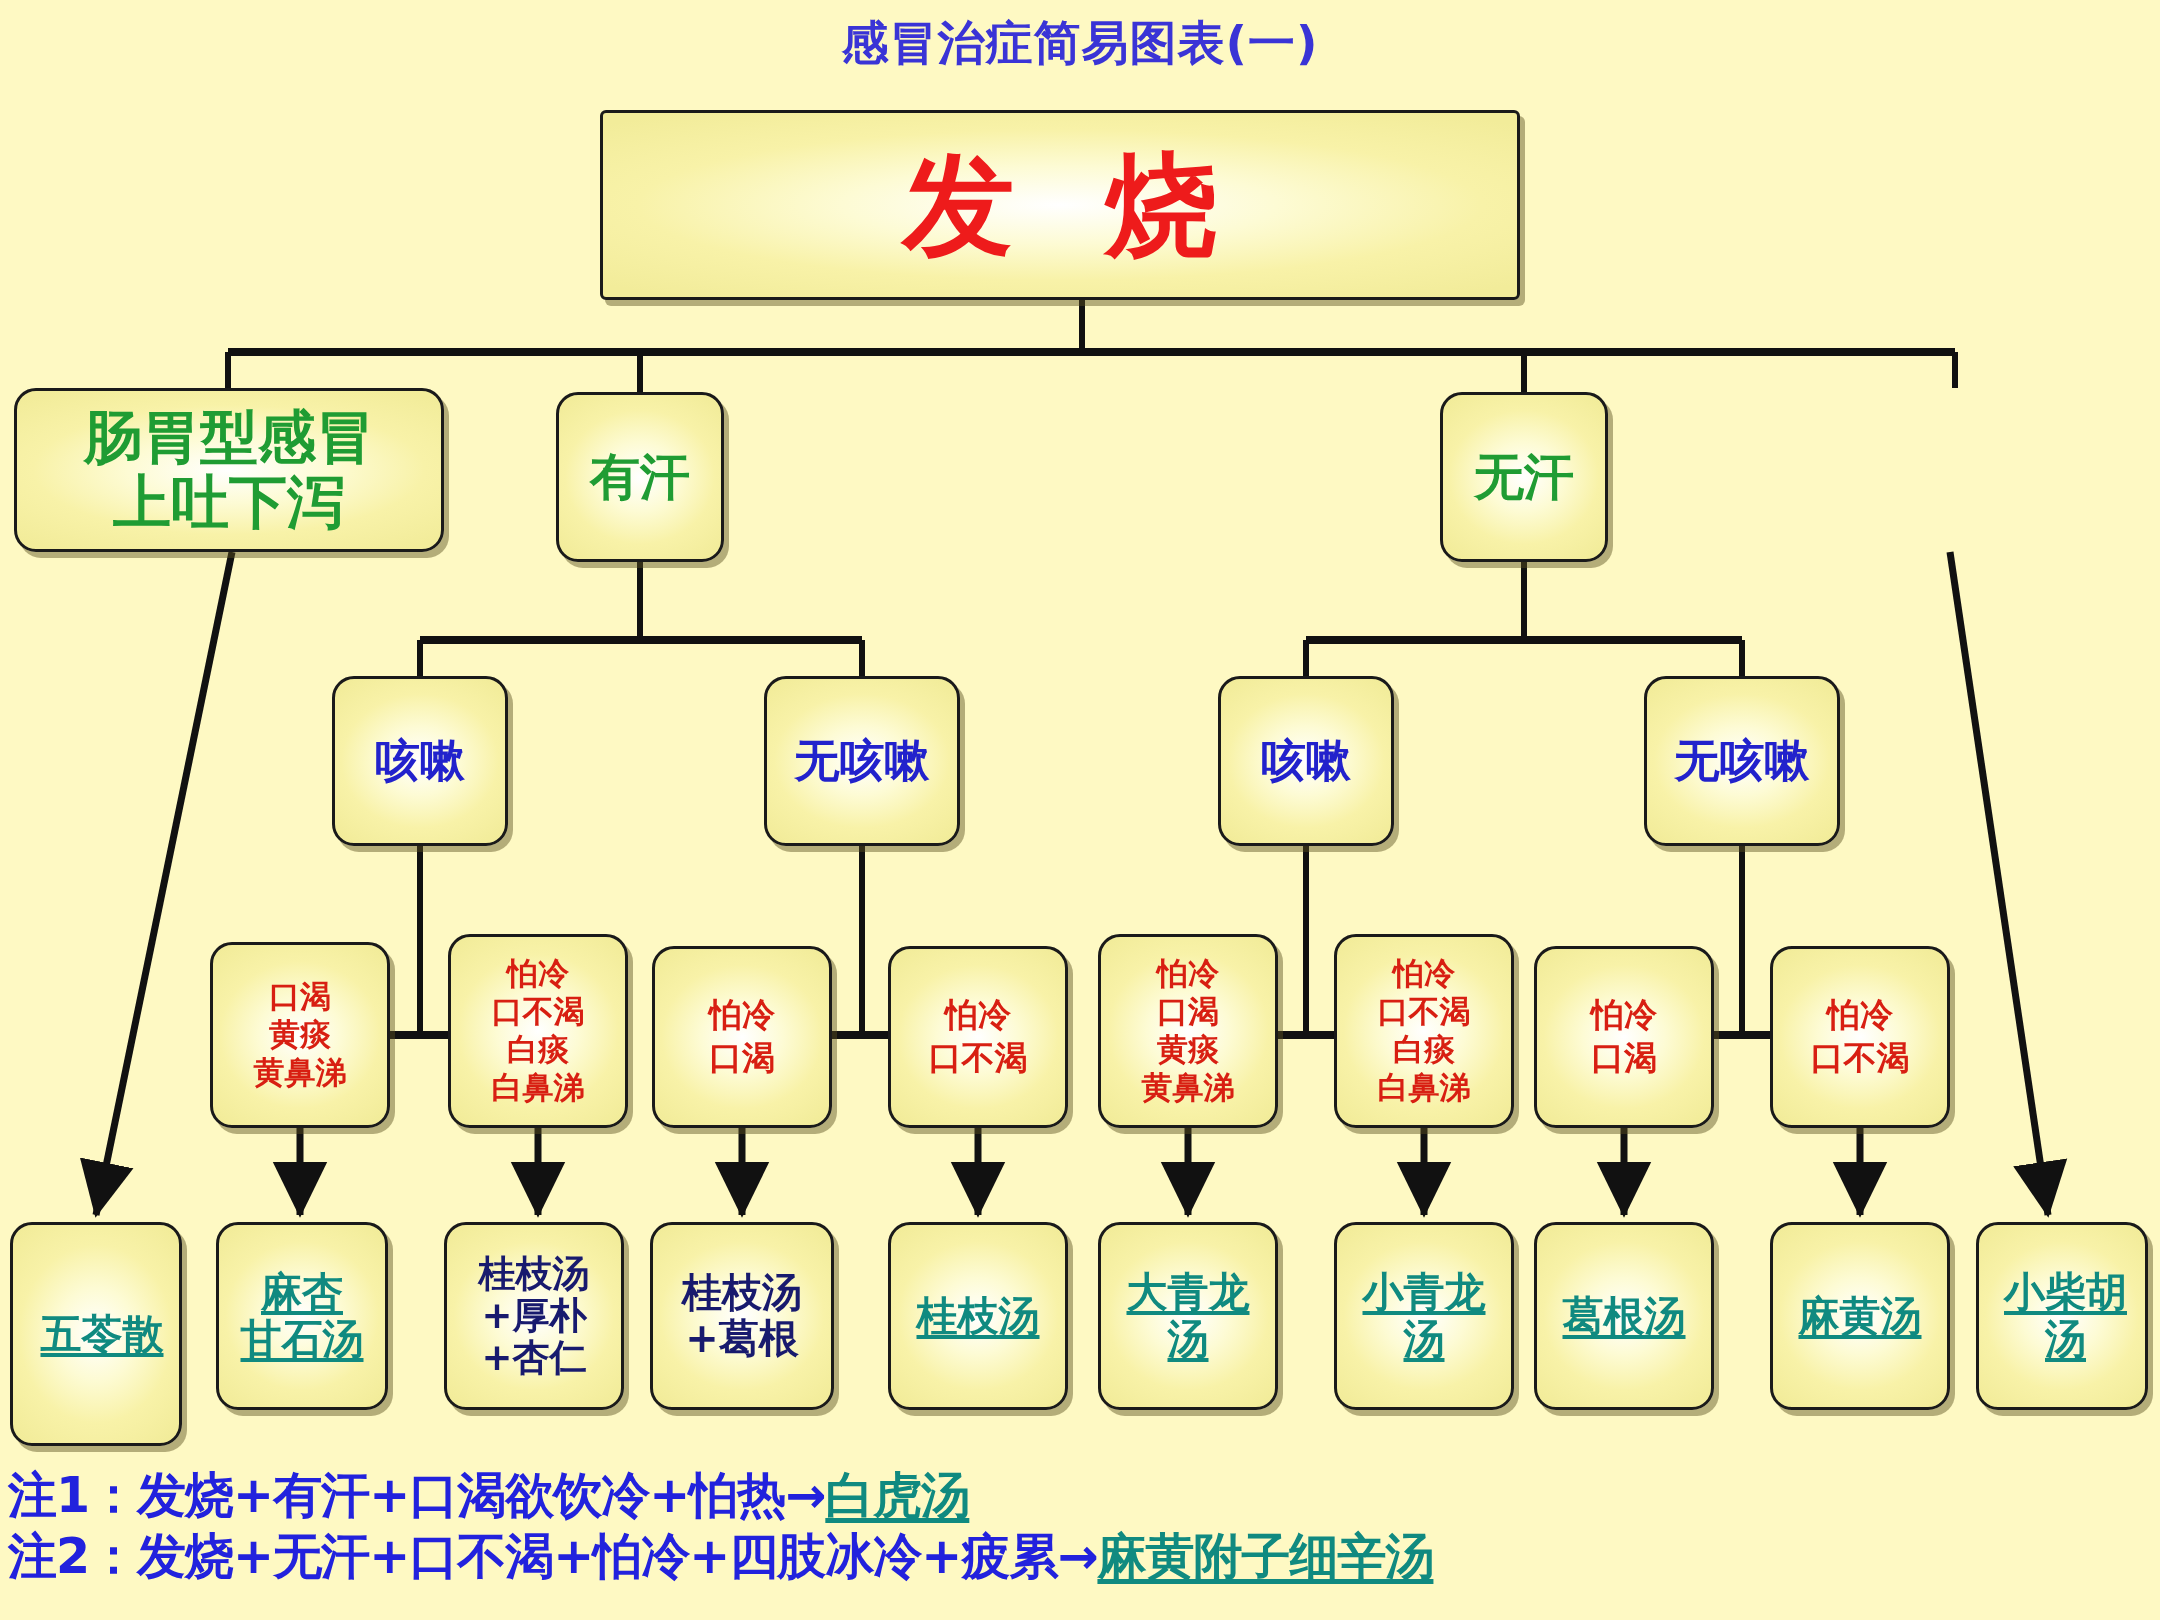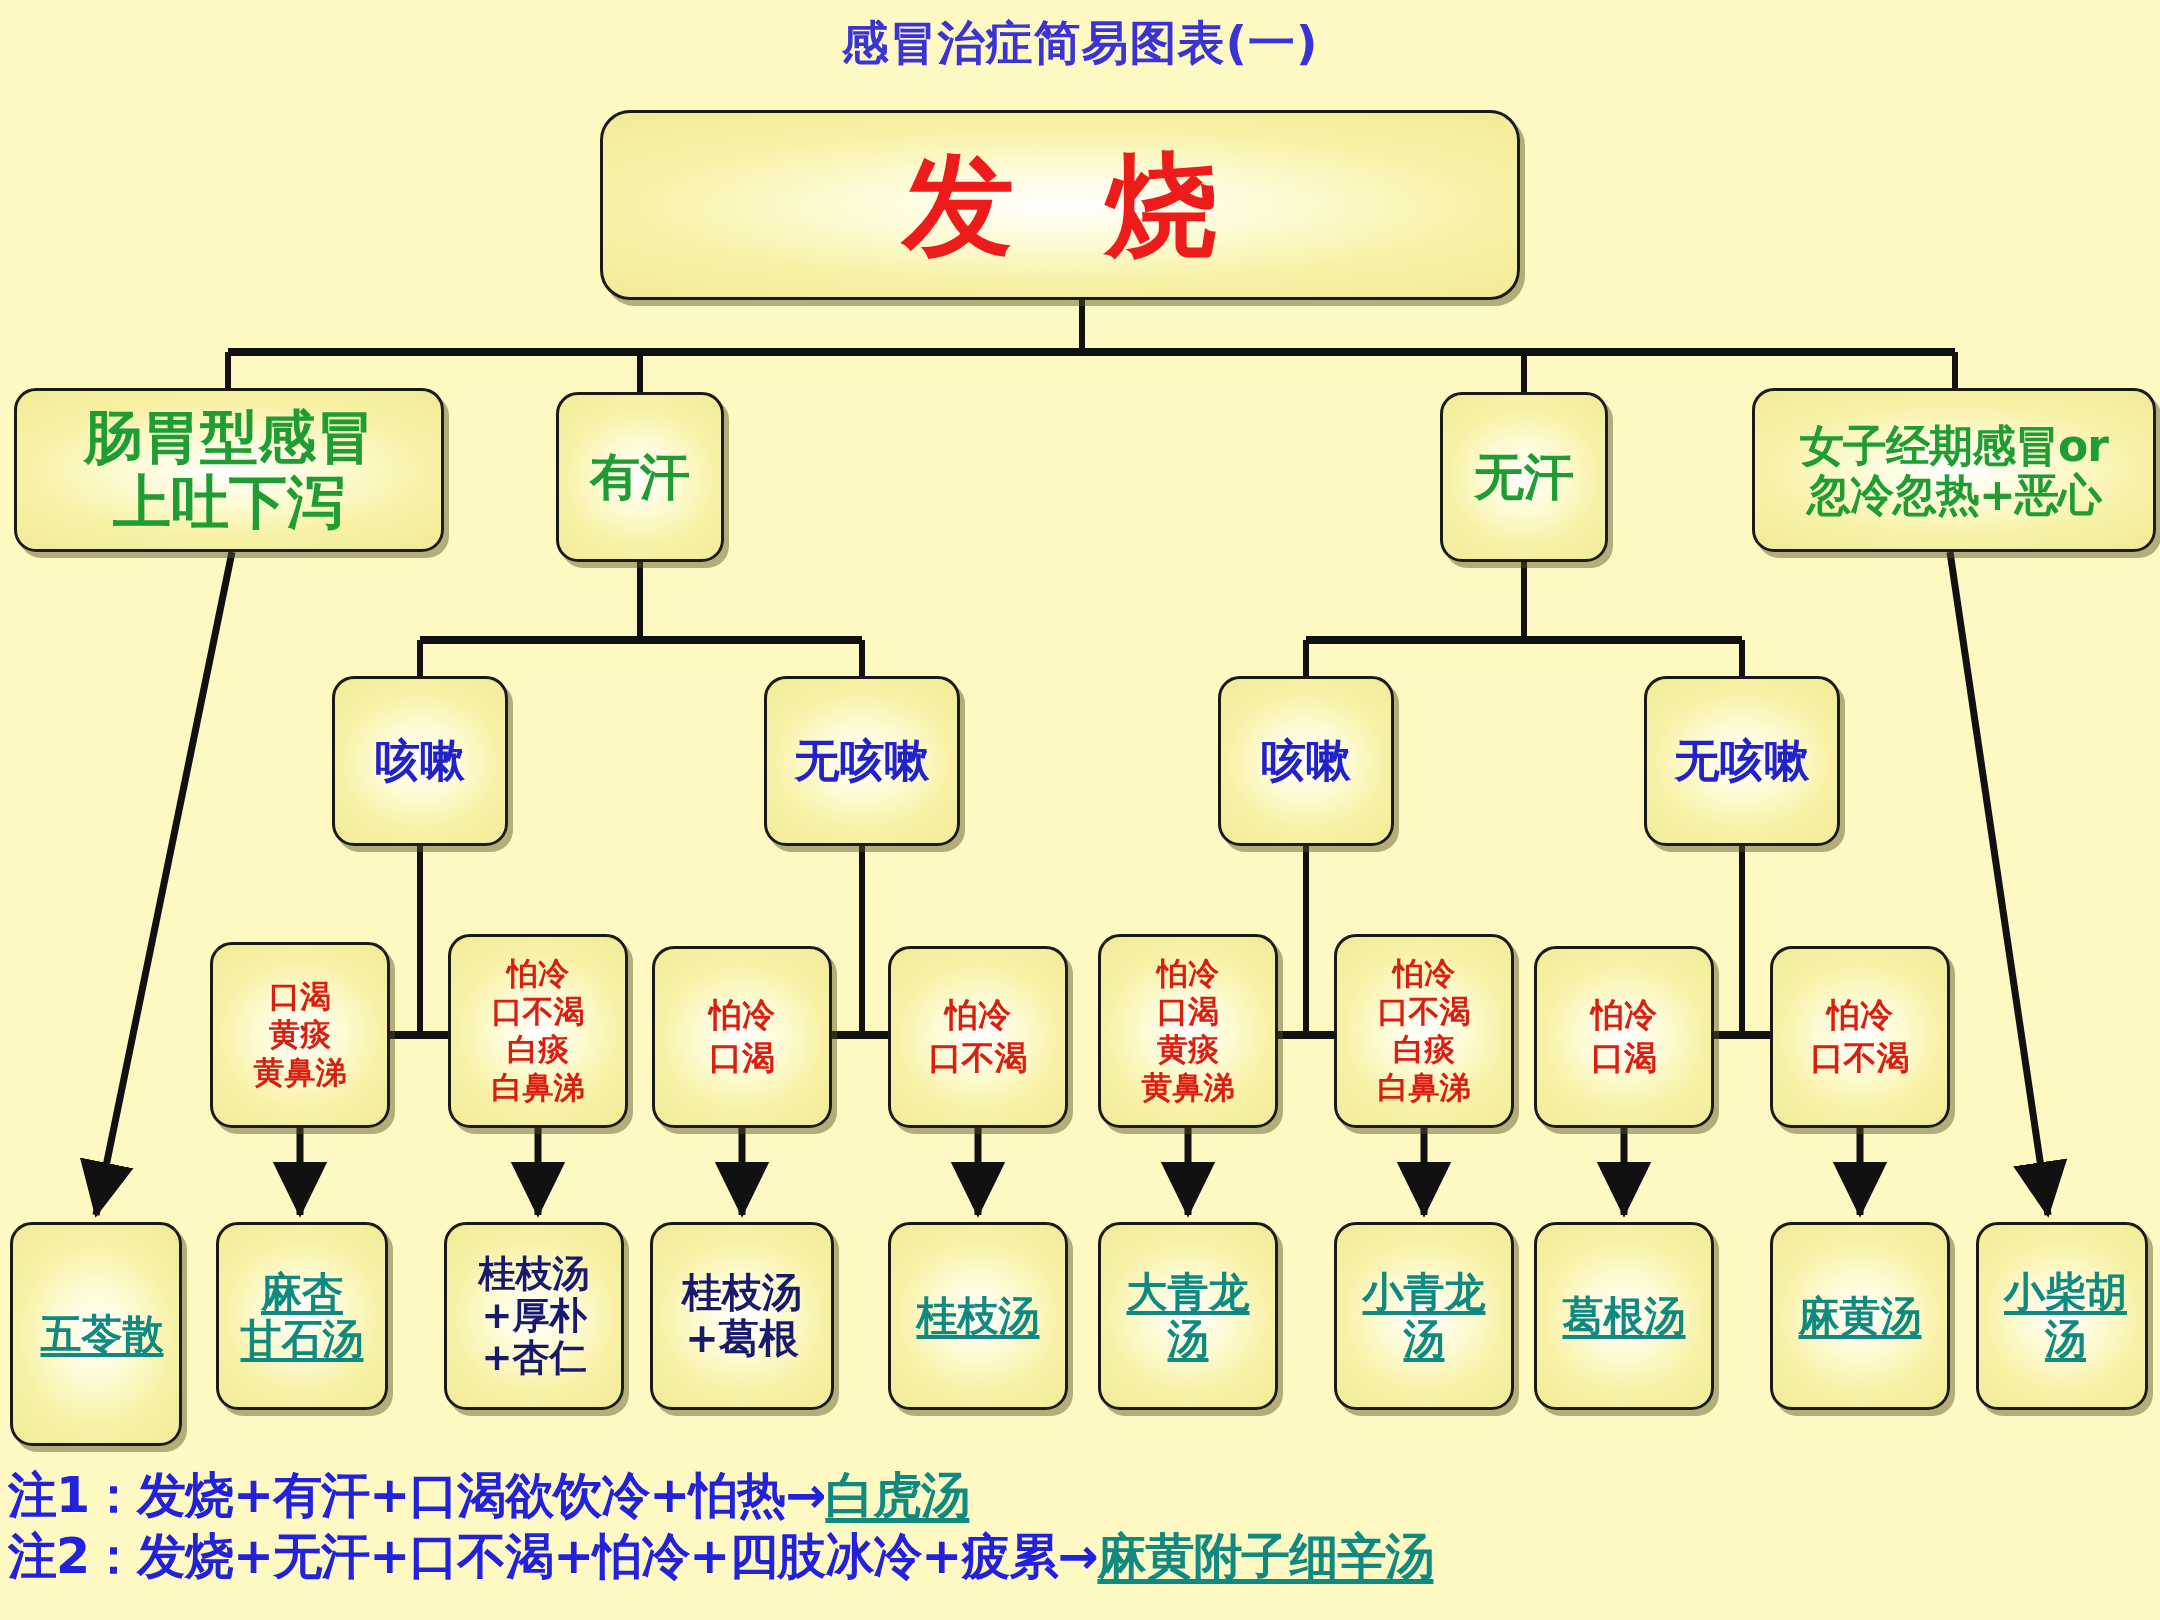--- a/index.html
+++ b/index.html
@@ -195,41 +195,37 @@
       <path d="M978,1128 L978,1215" stroke-width="7" marker-end="url(#arrowhead)"></path>
       <path d="M1188,1128 L1188,1215" stroke-width="7" marker-end="url(#arrowhead)"></path>
       <path d="M1424,1128 L1424,1215" stroke-width="7" marker-end="url(#arrowhead)"></path>
       <path d="M1624,1128 L1624,1215" stroke-width="7" marker-end="url(#arrowhead)"></path>
       <path d="M1860,1128 L1860,1215" stroke-width="7" marker-end="url(#arrowhead)"></path>
     </g>
   </svg>
 
   <div class="chart-title">感冒治症简易图表(一)</div>
 
-  <div class="node root" style="left:600px; top:110px; width:920px; height:190px;">
+  <div class="node root" style="left:600px; top:110px; width:920px; height:190px;border-radius:6px;">
     <span class="txt">发 烧</span>
   </div>
 
   <div class="node cat wide" style="left:14px; top:388px; width:430px; height:164px;">
     <span class="txt">肠胃型感冒
 上吐下泻</span>
   </div>
 
   <div class="node cat" style="left:556px; top:392px; width:168px; height:170px;">
     <span class="txt">有汗</span>
   </div>
 
   <div class="node cat" style="left:1440px; top:392px; width:168px; height:170px;">
     <span class="txt">无汗</span>
   </div>
 
-  <div class="node cat women" style="left:1752px; top:388px; width:404px; height:164px;">
-    <span class="txt">女子经期感冒or
-忽冷忽热+恶心</span>
-  </div>
 
   <div class="node cough" style="left:332px; top:676px; width:176px; height:170px;">
     <span class="txt">咳嗽</span>
   </div>
 
   <div class="node cough" style="left:764px; top:676px; width:196px; height:170px;">
     <span class="txt">无咳嗽</span>
   </div>
 
   <div class="node cough" style="left:1218px; top:676px; width:176px; height:170px;">

